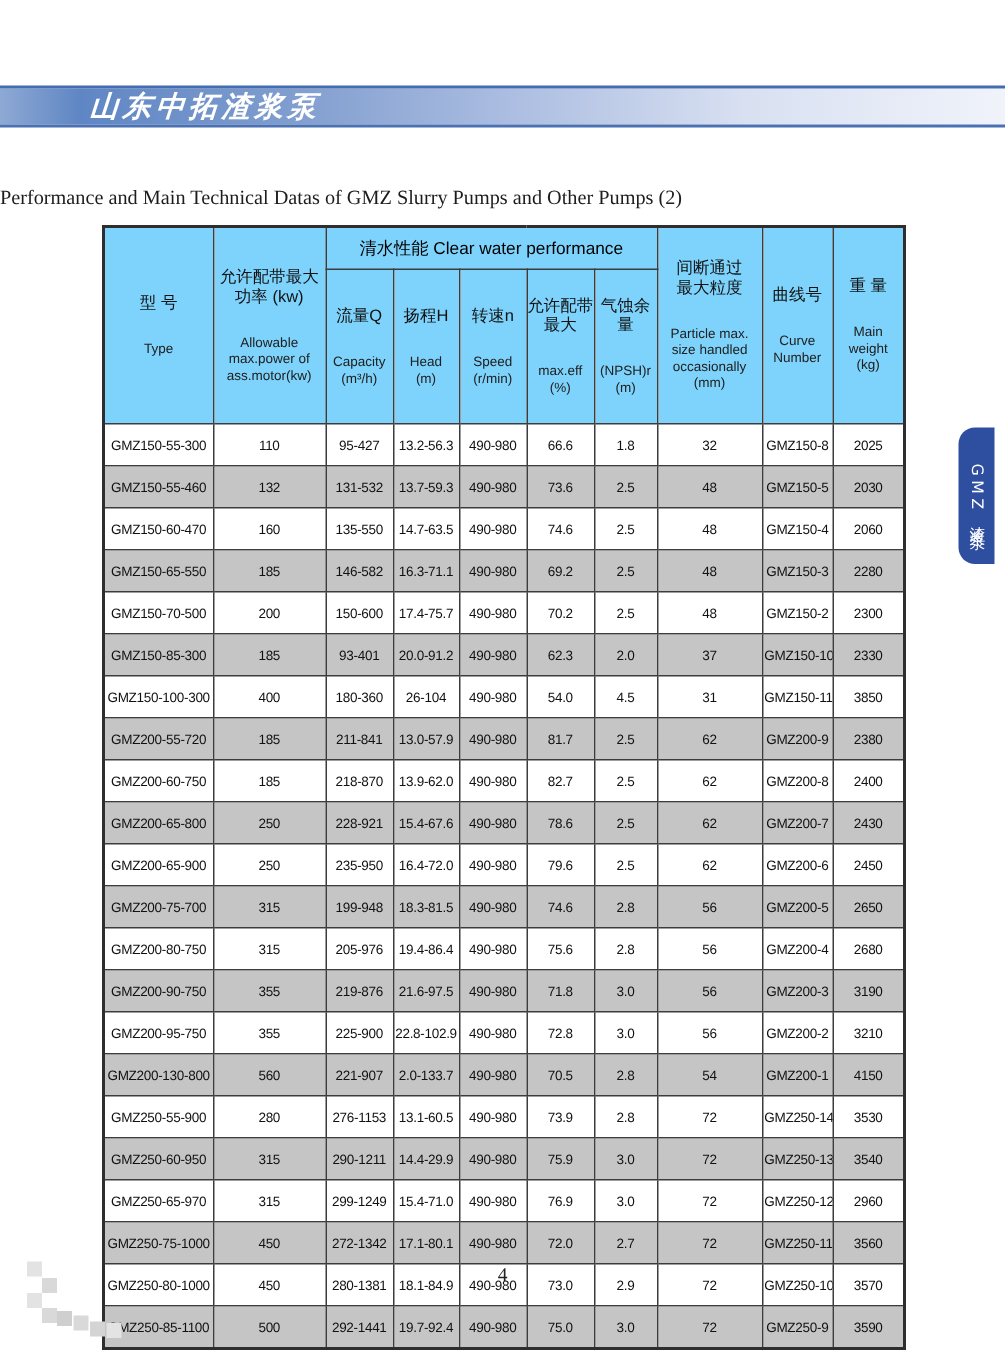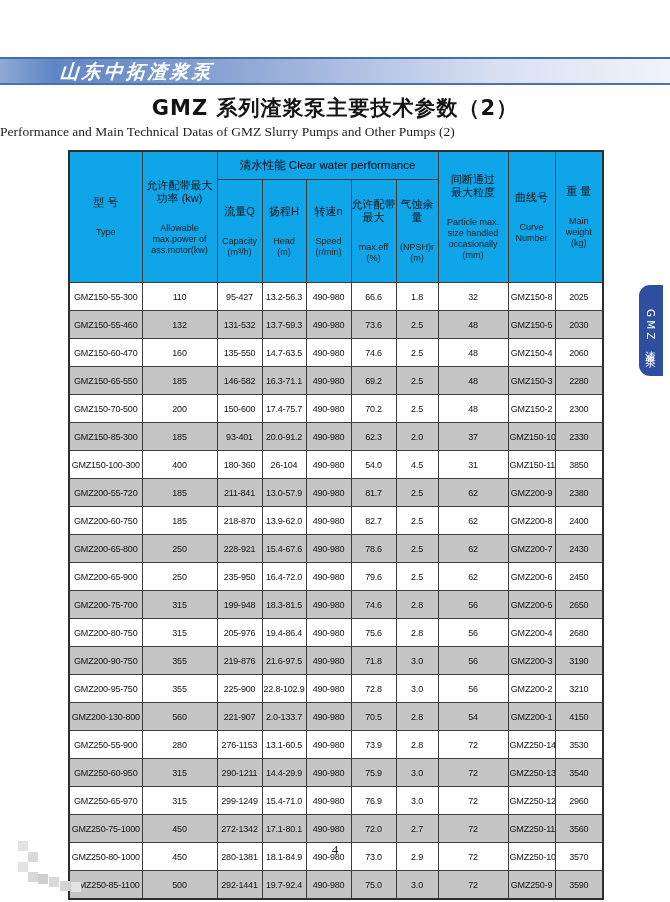--- a/index.html
+++ b/index.html
@@ -24,21 +24,21 @@
   .title-en{position:absolute;left:0;top:124px;width:670px;text-align:left;
     font-size:13.5px;color:#1c1c1c;font-family:"Liberation Serif",serif;}
 
   
   .tbl-wrap{position:absolute;left:68px;top:150px;width:534px;}
   table{border-collapse:collapse;table-layout:fixed;width:534px;
         font-family:"Liberation Sans",sans-serif;}
   th,td{border:1px solid #3c3c3c;text-align:center;vertical-align:middle;
         overflow:hidden;white-space:nowrap;}
   table{border:2px solid #2e2e2e;}
-  thead th{background:#0ea5e9;font-weight:normal;white-space:pre-line;padding:0;}
+  thead th{background:#7dd3fc;font-weight:normal;white-space:pre-line;padding:0;}
   .h-cn{display:block;font-size:11px;color:#111;line-height:13px;white-space:pre-line;}
   .h-en{display:block;font-size:9px;color:#202020;line-height:11px;white-space:pre-line;
         font-family:"Liberation Sans",sans-serif;}
   .h-span{font-size:11.5px;height:27px;}
   tr.hdr2 th{height:49px;}
   tbody td{height:25px;font-size:9px;letter-spacing:-0.2px;color:#111;background:#ffffff;}
   tbody tr.alt td{background:#c5c5c5;}
 
   
   .side-tab{position:absolute;left:639px;top:285px;width:24px;height:91px;
@@ -54,21 +54,20 @@
 </style>
 </head>
 <body>
 
 <div class="page">
 
   <div class="banner">
     <span class="brand-cn">山东中拓渣浆泵</span>
   </div>
 
-  <div class="title-cn">GMZ 系列渣浆泵主要技术参数（2）</div>
   <div class="title-en">Performance and Main Technical Datas of GMZ Slurry Pumps and Other Pumps (2)</div>
 
   <div class="tbl-wrap">
     <table>
       <colgroup>
         <col style="width:73px">
           <col style="width:75px">
           <col style="width:45px">
         <col style="width:44px">
           <col style="width:45px">

